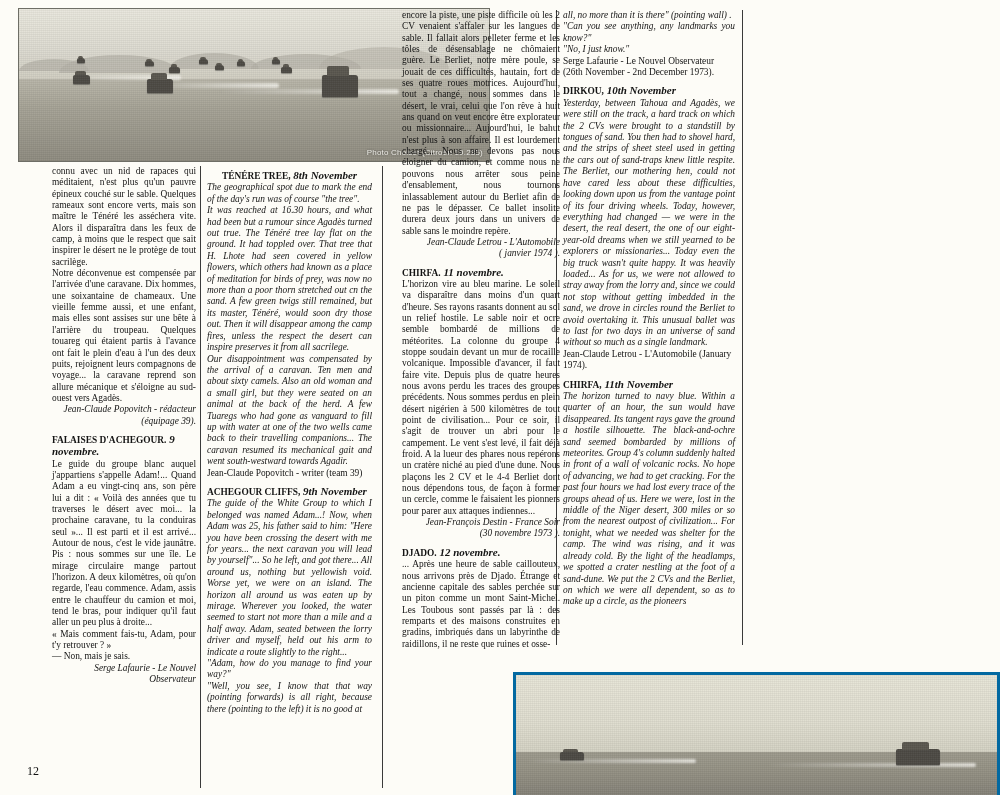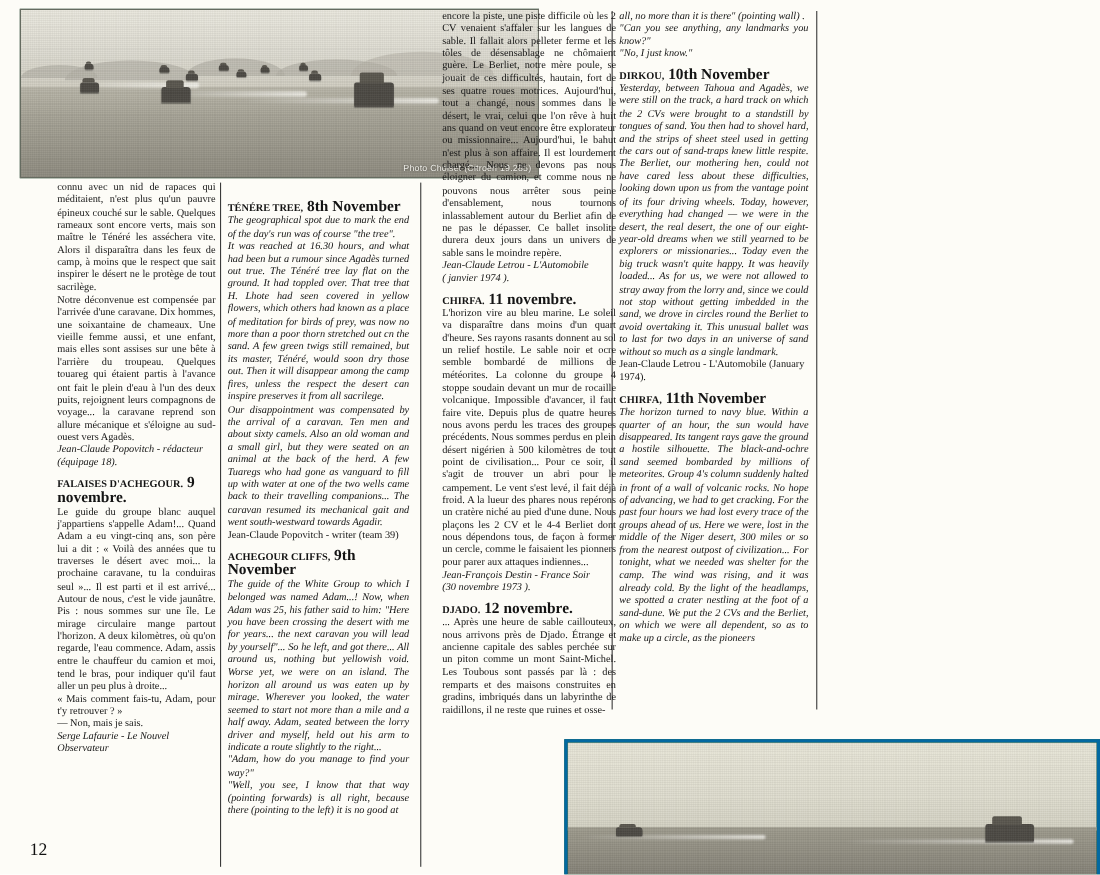--- a/index.html
+++ b/index.html
@@ -133,27 +133,28 @@
     font-size: 9.4px;
     line-height: 11.4px;
     font-style: italic;
   }
   .col .head {
     font-weight: bold;
     font-style: normal;
     text-align: left;
     margin-top: 7px;
   }
-  .col .head.first { margin-top: 17px; }
+  .col .head.first { margin-top: 4px; text-align: center; }
   .col .head .day {
-    font-size: 14px;
+    font-size: 11px;
+    font-style: italic;
   }
   .col .sig {
     font-style: italic;
-    text-align: left;
+    text-align: right;
     margin-top: 0;
   }
   .col.en .sig-roman {
     font-style: normal;
     text-align: left;
   }
   .col .body { text-indent: 0; }
 
   
   #col1 { left: 52px;  top: 166px; width: 144px; }
@@ -169,21 +170,21 @@
   #rule-1 { left: 200px; top: 166px;  height: 622px; }
   #rule-2 { left: 382px; top: 166px;  height: 622px; }
   #rule-3 { left: 556px; top: 10px;   height: 635px; }
   #rule-4 { left: 742px; top: 10px;   height: 635px; }
 
   #page-number {
     position: absolute;
     left: 27px;
     top: 764px;
     font-family: "Liberation Serif", serif;
-    font-size: 16px;
+    font-size: 12px;
     color: #111;
   }
 </style>
 </head>
 <body>
 
 <div id="page">
 
   <div class="photo" id="photo-top">
     <div class="sky"></div>
@@ -231,21 +232,21 @@
 
   <div class="rule" id="rule-1"></div>
   <div class="rule" id="rule-2"></div>
   <div class="rule" id="rule-3"></div>
   <div class="rule" id="rule-4"></div>
 
   <div class="col fr" id="col1">
       <p class="body">connu avec un nid de rapaces qui méditaient, n'est plus qu'un pauvre épineux couché sur le sable. Quelques rameaux sont encore verts, mais son maître le Ténéré les asséchera vite. Alors il disparaîtra dans les feux de camp, à moins que le respect que sait inspirer le désert ne le protège de tout sacrilège.</p>
       <p class="body">Notre déconvenue est compensée par l'arrivée d'une caravane. Dix hommes, une soixantaine de chameaux. Une vieille femme aussi, et une enfant, mais elles sont assises sur une bête à l'arrière du troupeau. Quelques touareg qui étaient partis à l'avance ont fait le plein d'eau à l'un des deux puits, rejoignent leurs compagnons de voyage... la caravane reprend son allure mécanique et s'éloigne au sud-ouest vers Agadès.</p>
       <p class="sig">Jean-Claude Popovitch - rédacteur</p>
-      <p class="sig">(équipage 18).</p>
+      <p class="sig">(équipage 39).</p>
       <p class="head"><span>FALAISES D'ACHEGOUR.</span><span class="day"> 9 novembre.</span></p>
       <p class="body">Le guide du groupe blanc auquel j'appartiens s'appelle Adam!... Quand Adam a eu vingt-cinq ans, son père lui a dit : « Voilà des années que tu traverses le désert avec moi... la prochaine caravane, tu la conduiras seul »... Il est parti et il est arrivé... Autour de nous, c'est le vide jaunâtre. Pis : nous sommes sur une île. Le mirage circulaire mange partout l'horizon. A deux kilomètres, où qu'on regarde, l'eau commence. Adam, assis entre le chauffeur du camion et moi, tend le bras, pour indiquer qu'il faut aller un peu plus à droite...</p>
       <p class="body">« Mais comment fais-tu, Adam, pour t'y retrouver ? »</p>
       <p class="body">— Non, mais je sais.</p>
       <p class="sig">Serge Lafaurie - Le Nouvel Observateur</p>
     </div>
   <div class="col en" id="col2">
       <p class="head first"><span>TÉNÉRE TREE,</span><span class="day"> 8th November</span></p>
       <p class="body">The geographical spot due to mark the end of the day's run was of course "the tree".</p>
       <p class="body">It was reached at 16.30 hours, and what had been but a rumour since Agadès turned out true.  The Ténéré tree lay flat on the ground.  It had toppled over.  That tree that H. Lhote had seen covered in yellow flowers, which others had known as a place of meditation for birds of prey, was now no more than a poor thorn stretched out cn the sand.  A few green twigs still remained, but its master, Ténéré, would soon dry those out.  Then it will disappear among the camp fires, unless the respect the desert can inspire preserves it from all sacrilege.</p>
@@ -264,20 +265,21 @@
       <p class="body">L'horizon vire au bleu marine. Le soleil va disparaître dans moins d'un quart d'heure. Ses rayons rasants donnent au sol un relief hostile. Le sable noir et ocre semble bombardé de millions de météorites. La colonne du groupe 4 stoppe soudain devant un mur de rocaille volcanique. Impossible d'avancer, il faut faire vite. Depuis plus de quatre heures nous avons perdu les traces des groupes précédents. Nous sommes perdus en plein désert nigérien à 500 kilomètres de tout point de civilisation... Pour ce soir, il s'agit de trouver un abri pour le campement. Le vent s'est levé, il fait déjà froid. A la lueur des phares nous repérons un cratère niché au pied d'une dune. Nous plaçons les 2 CV et le 4-4 Berliet dont nous dépendons tous, de façon à former un cercle, comme le faisaient les pionners pour parer aux attaques indiennes...</p>
       <p class="sig">Jean-François Destin - France Soir</p>
       <p class="sig">(30 novembre 1973 ).</p>
       <p class="head"><span>DJADO.</span><span class="day"> 12 novembre.</span></p>
       <p class="body">... Après une heure de sable caillouteux, nous arrivons près de Djado. Étrange et ancienne capitale des sables perchée sur un piton comme un mont Saint-Michel. Les Toubous sont passés par là : des remparts et des maisons construites en gradins, imbriqués dans un labyrinthe de raidillons, il ne reste que ruines et osse-</p>
     </div>
   <div class="col en" id="col4">
       <p class="body">all, no more than it is there" (pointing wall) .</p>
       <p class="body">"Can you see anything, any landmarks you know?"</p>
       <p class="body">"No, I just know."</p>
+      <p class="sig-roman">Serge Lafaurie - Le Nouvel Observateur (26th November - 2nd December 1973).</p>
       <p class="head"><span>DIRKOU,</span><span class="day"> 10th November</span></p>
       <p class="body">Yesterday, between Tahoua and Agadès, we were still on the track, a hard track on which the 2 CVs were brought to a standstill by tongues of sand.  You then had to shovel hard, and the strips of sheet steel used in getting the cars out of sand-traps knew little respite.  The Berliet, our mothering hen, could not have cared less about these difficulties, looking down upon us from the vantage point of its four driving wheels. Today, however, everything had changed — we were in the desert, the real desert, the one of our eight-year-old dreams when we still yearned to be explorers or missionaries...  Today even the big truck wasn't quite happy.  It was heavily loaded... As for us, we were not allowed to stray away from the lorry and, since we could not stop without getting imbedded in the sand, we drove in circles round the Berliet to avoid overtaking it.  This unusual ballet was to last for two days in an universe of sand without so much as a single landmark.</p>
       <p class="sig-roman">Jean-Claude Letrou - L'Automobile (January 1974).</p>
       <p class="head"><span>CHIRFA,</span><span class="day"> 11th November</span></p>
       <p class="body">The horizon turned to navy blue.  Within a quarter of an hour, the sun would have disappeared.   Its tangent rays gave the ground a hostile silhouette.   The black-and-ochre sand seemed bombarded by millions of meteorites.   Group 4's column suddenly halted in front of a wall of volcanic rocks.  No hope of advancing, we had to get cracking.  For the past four hours we had lost every trace of the groups ahead of us.  Here we were, lost in the middle of the Niger desert, 300 miles or so from the nearest outpost of civilization...  For tonight, what we needed was shelter for the camp. The wind was rising, and it was already cold.  By the light of the headlamps, we spotted a crater nestling at the foot of a sand-dune.   We put the 2 CVs and the Berliet, on which we were all dependent, so as to make up a circle, as the pioneers</p>
     </div>
 
   <div id="page-number">12</div>
 
 </div>

